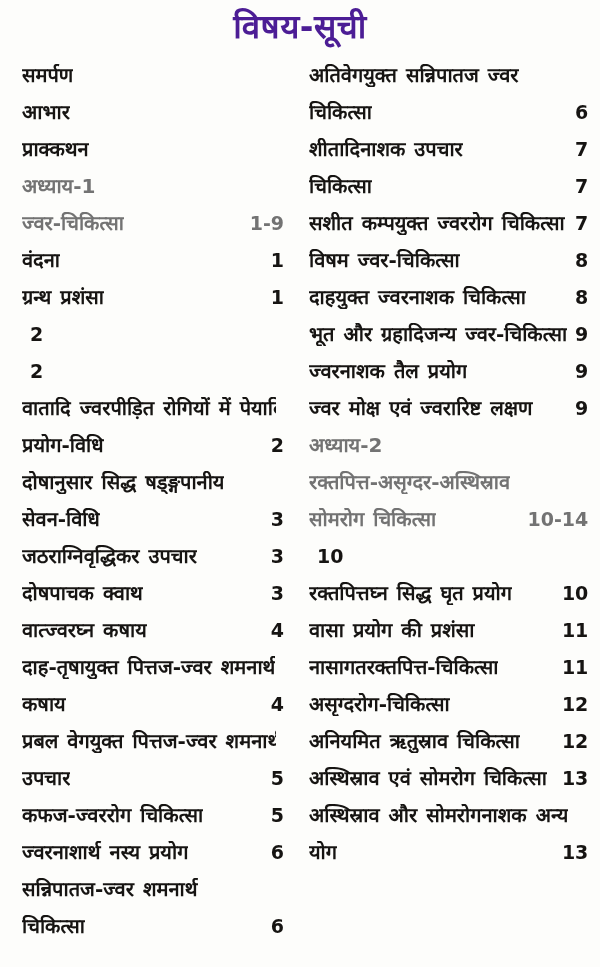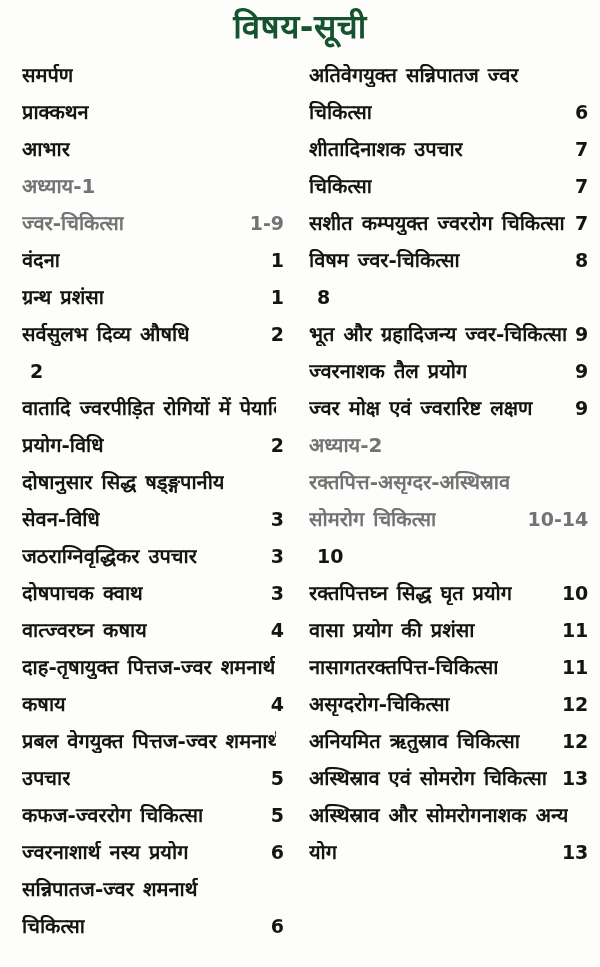--- a/index.html
+++ b/index.html
@@ -20,21 +20,21 @@
   }
   .title {
     margin: 0;
     padding-top: 4px;
     height: 52px;
     text-align: center;
     font-size: 33px;
     font-weight: 800;
     letter-spacing: 0.5px;
     line-height: 46px;
-    color: #14532d;
+    color: #4c1d95;
   }
   .columns {
     display: flex;
     height: 911px;
     box-sizing: border-box;
   }
   .col {
     box-sizing: border-box;
     padding-top: 8px;
   }
@@ -86,45 +86,44 @@
 
 <div class="page">
   <h1 class="title">विषय-सूची</h1>
   <div class="columns">
     <div class="col col-left">
         <div class="row">
     <span class="label">समर्पण</span>
     <span class="pagenum"></span>
   </div>
         <div class="row">
+    <span class="label">आभार</span>
+    <span class="pagenum"></span>
+  </div>
+        <div class="row">
     <span class="label">प्राक्कथन</span>
-    <span class="pagenum"></span>
-  </div>
-        <div class="row">
-    <span class="label">आभार</span>
     <span class="pagenum"></span>
   </div>
         <div class="row bold gap">
     <span class="label">अध्याय-1</span>
     <span class="pagenum"></span>
   </div>
         <div class="row bold">
     <span class="label">ज्वर-चिकित्सा</span>
     <span class="pagenum">1-9</span>
   </div>
         <div class="row">
     <span class="label">वंदना</span>
     <span class="pagenum">1</span>
   </div>
         <div class="row">
     <span class="label">ग्रन्थ प्रशंसा</span>
     <span class="pagenum">1</span>
   </div>
         <div class="row">
-    <span class="label">सर्वसुलभ दिव्य औषधि</span>
     <span class="pagenum">2</span>
   </div>
         <div class="row">
     <span class="pagenum">2</span>
   </div>
         <div class="row">
     <span class="label">वातादि ज्वरपीड़ित रोगियों में पेयादि</span>
     <span class="pagenum"></span>
   </div>
         <div class="row">
@@ -204,20 +203,21 @@
   </div>
         <div class="row">
     <span class="label">सशीत कम्पयुक्त ज्वररोग चिकित्सा</span>
     <span class="pagenum">7</span>
   </div>
         <div class="row">
     <span class="label">विषम ज्वर-चिकित्सा</span>
     <span class="pagenum">8</span>
   </div>
         <div class="row">
+    <span class="label">दाहयुक्त ज्वरनाशक चिकित्सा</span>
     <span class="pagenum">8</span>
   </div>
         <div class="row">
     <span class="label">भूत और ग्रहादिजन्य ज्वर-चिकित्सा</span>
     <span class="pagenum">9</span>
   </div>
         <div class="row">
     <span class="label">ज्वरनाशक तैल प्रयोग</span>
     <span class="pagenum">9</span>
   </div>

